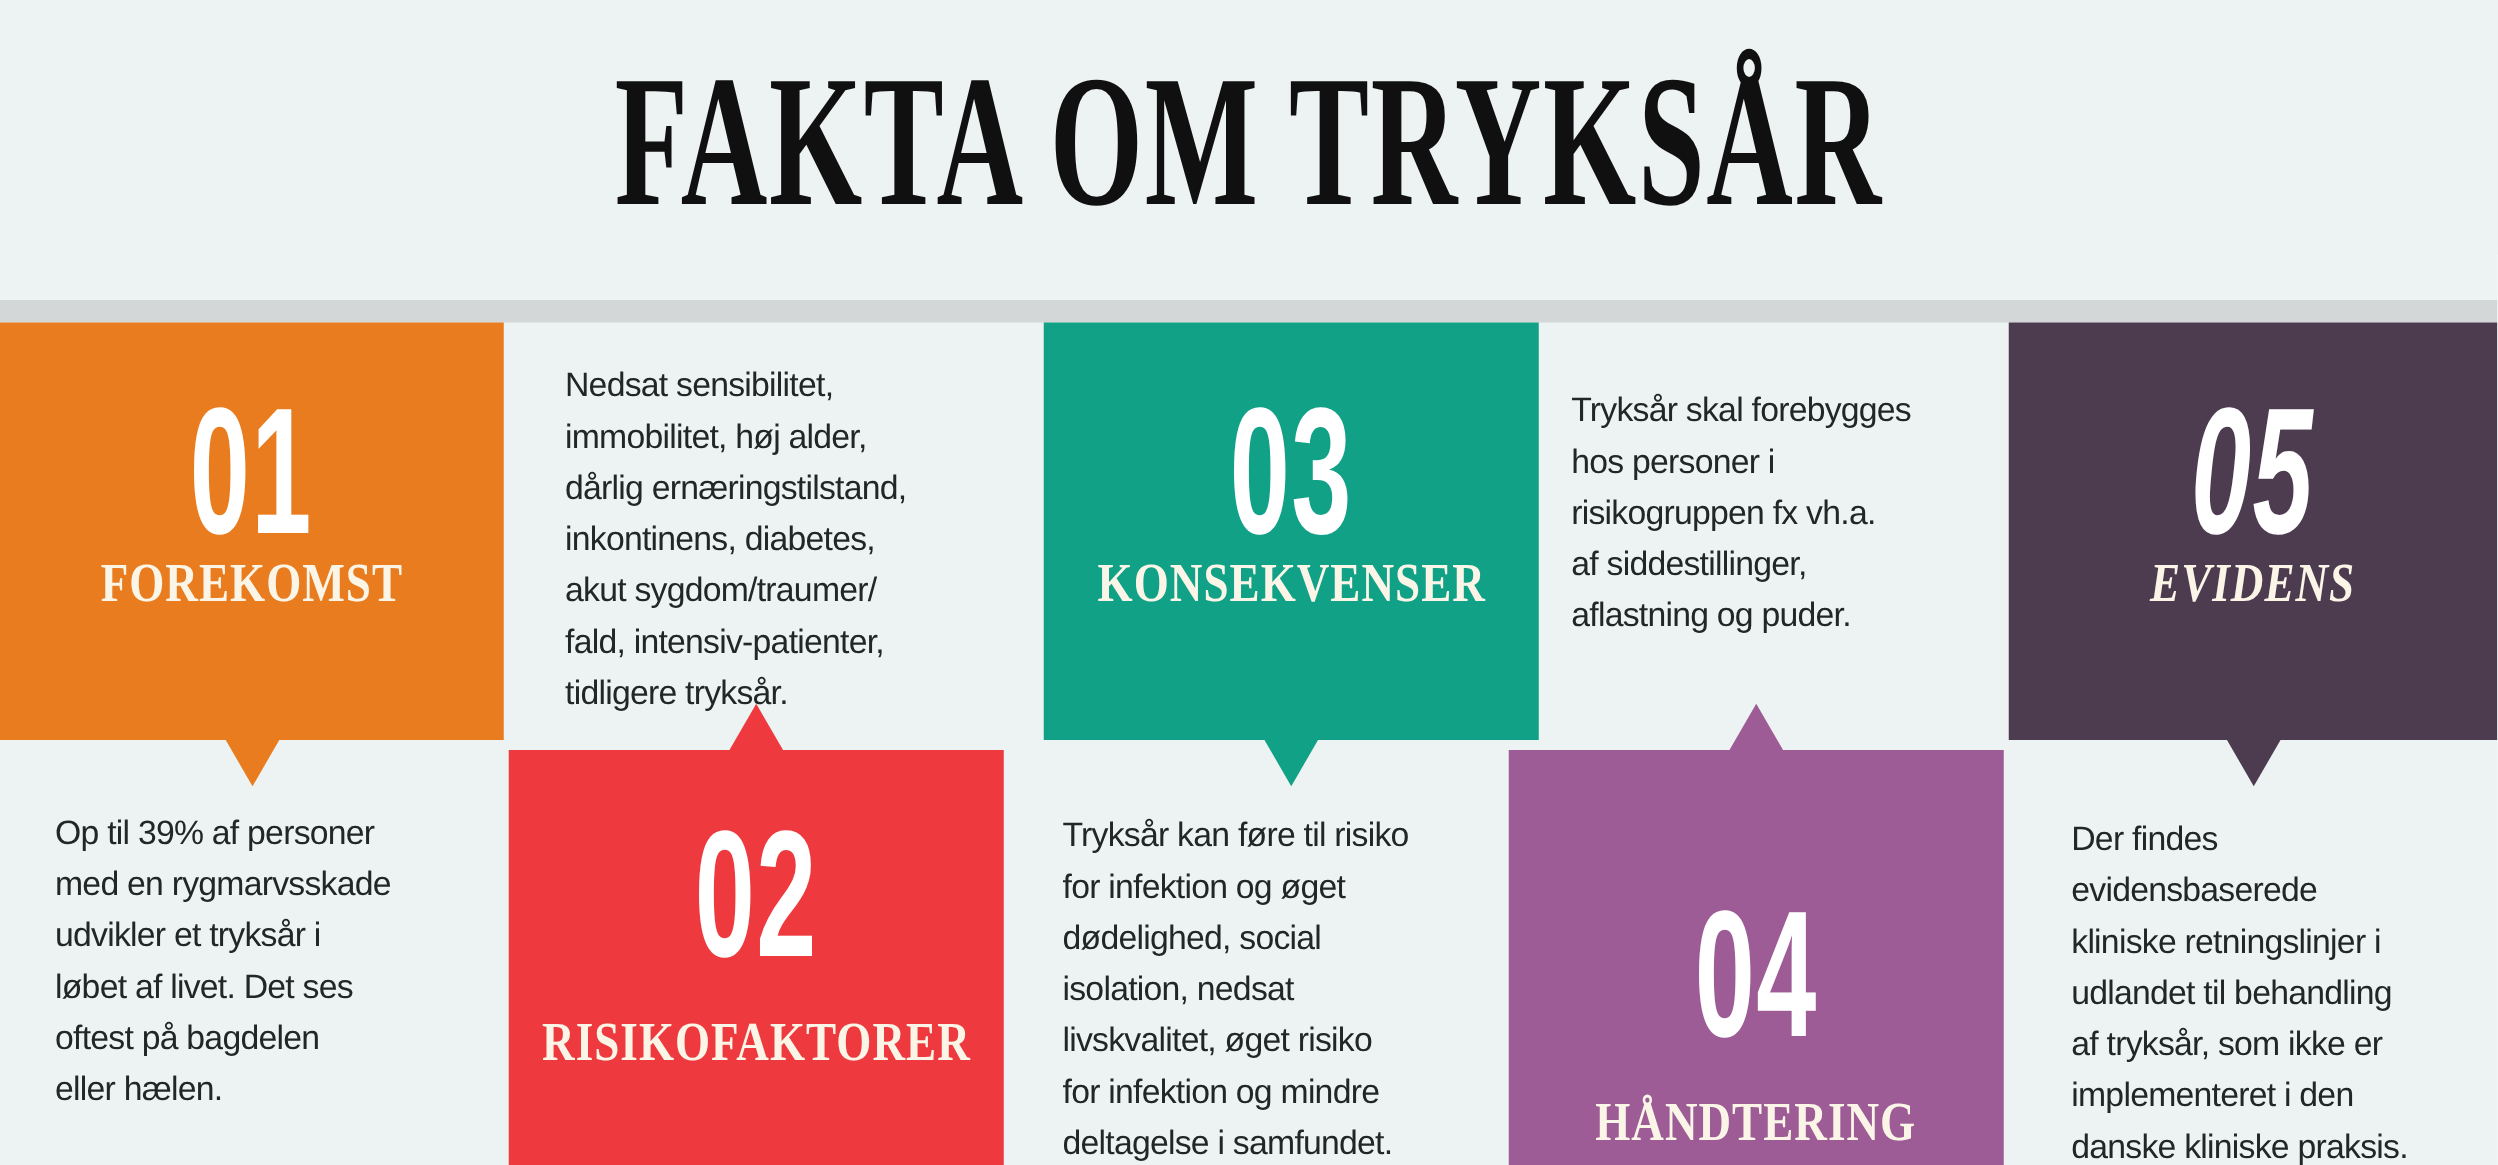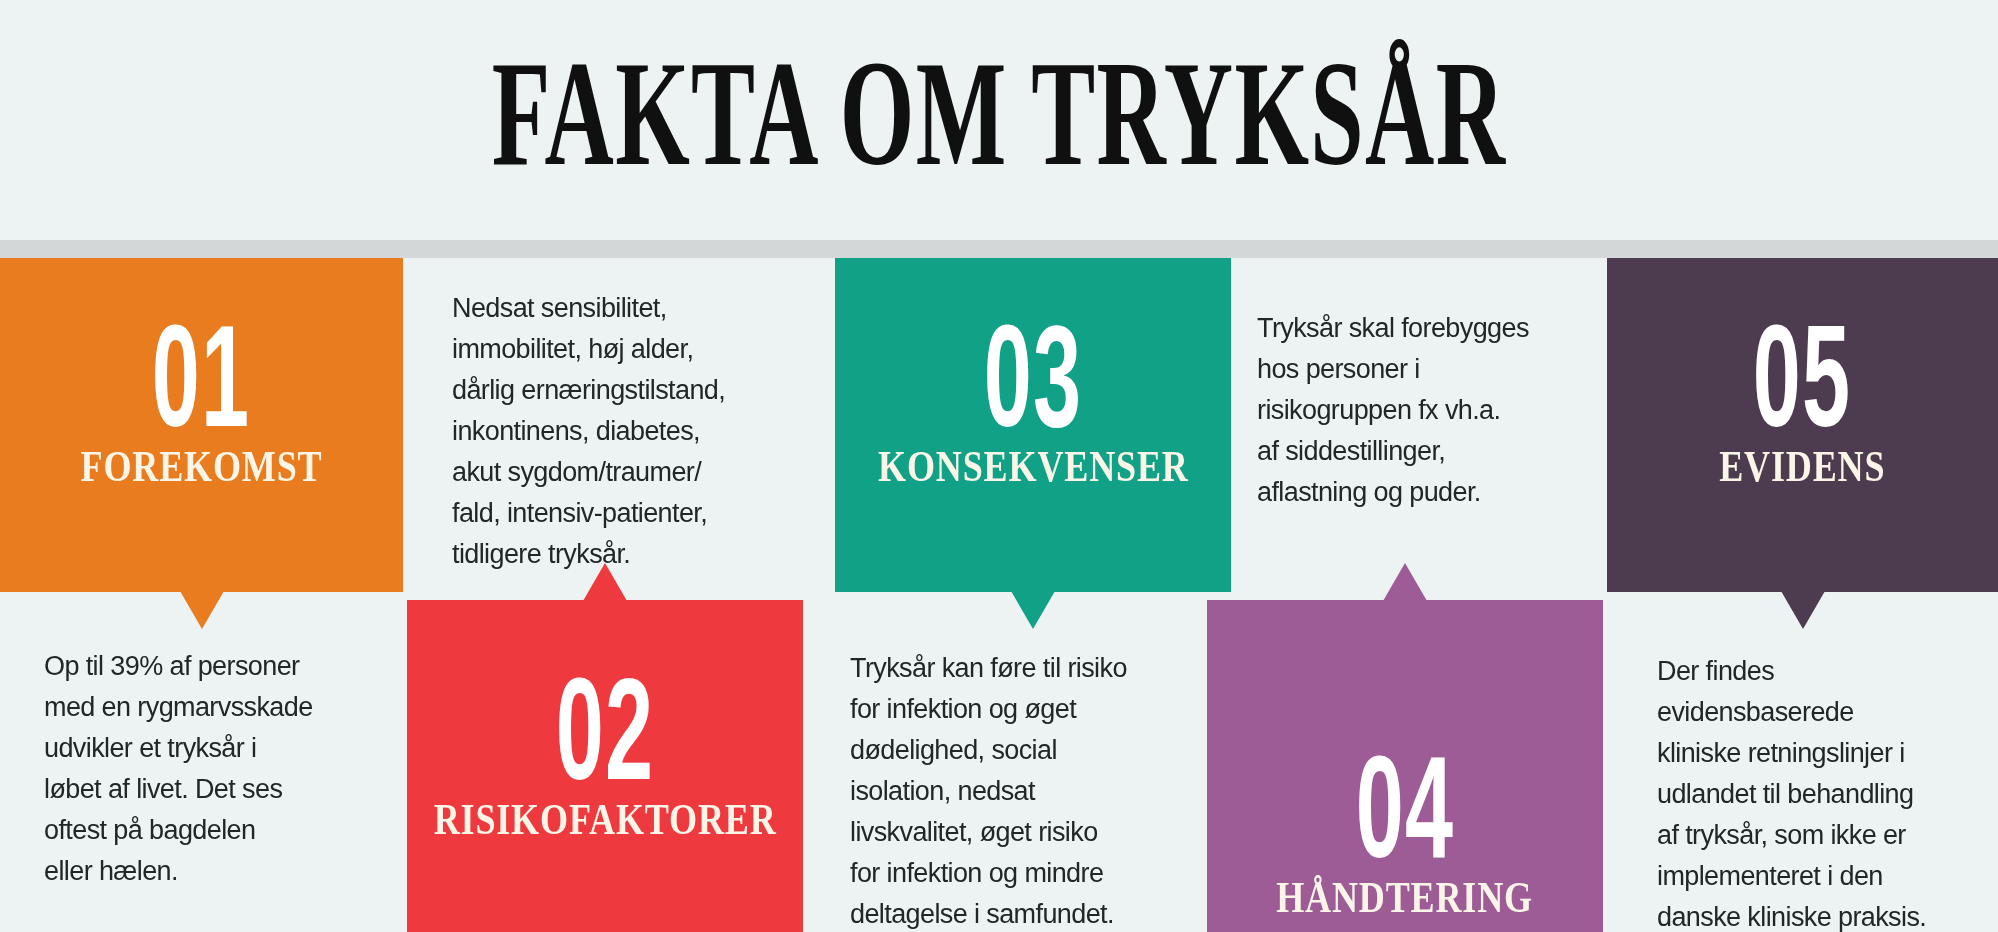--- a/index.html
+++ b/index.html
@@ -32,21 +32,21 @@
   }
 
   
   .block {
     position:absolute;
     background:var(--card-color);
     display:flex; flex-direction:column;
     align-items:center; justify-content:center;
   }
   .block-top    { top:258px; height:334px; padding-bottom:36px; box-sizing:border-box; }
-  .block-bottom { top:600px; height:332px; padding-bottom:12px; box-sizing:border-box; }
+  .block-bottom { top:600px; height:332px; padding-bottom:12px; box-sizing:border-box;gap:28px; }
 
   .num {
     font-family:"Liberation Sans", sans-serif;
     font-weight:700; font-size:144px; line-height:104px;
     color:var(--number-color, #ffffff);
     transform:scale(0.60, 1.0);
     transform-origin:50% 50%;
     letter-spacing:2px;
     white-space:nowrap;
   }
@@ -86,21 +86,21 @@
 
   .card2 .block { left:407px;  width:396px; }
   .card2 .desc  { left:440px;  top:276px; width:400px; }
 
   .card3 .block { left:807px;  width:396px;margin-left:28px; }
   .card3 .desc  { left:838px;  top:636px; width:400px; }
 
   .card4 .block { left:1207px; width:396px;justify-content:flex-end; }
   .card4 .desc  { left:1245px; top:296px; width:390px; }
 
-  .card5 .block { left:1607px; width:391px; }
+  .card5 .block { left:1607px; width:391px;font-style:italic; }
   .card5 .desc  { left:1645px; top:639px; width:370px; }
 </style>
 </head>
 <body>
 
 <div class="canvas" style="--bg: #edf2f2; --divider: #d3d7d8; --title-color: #101010; --text-color: #212626; --number-color: #ffffff; --label-color: #fbf5e8;">
 
   <h1 class="title">FAKTA OM TRYKSÅR</h1>
 
   <div class="divider"></div>

